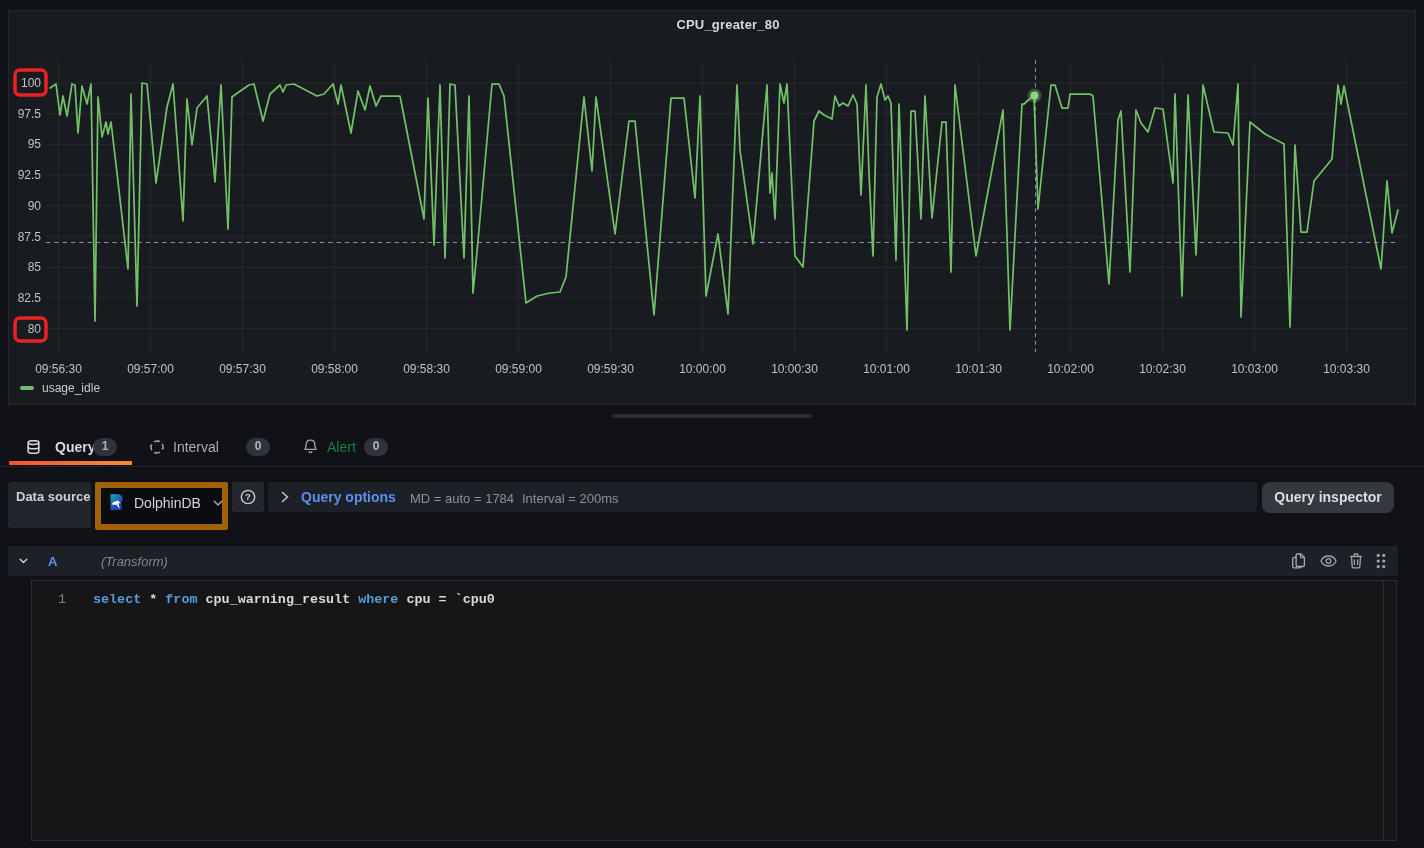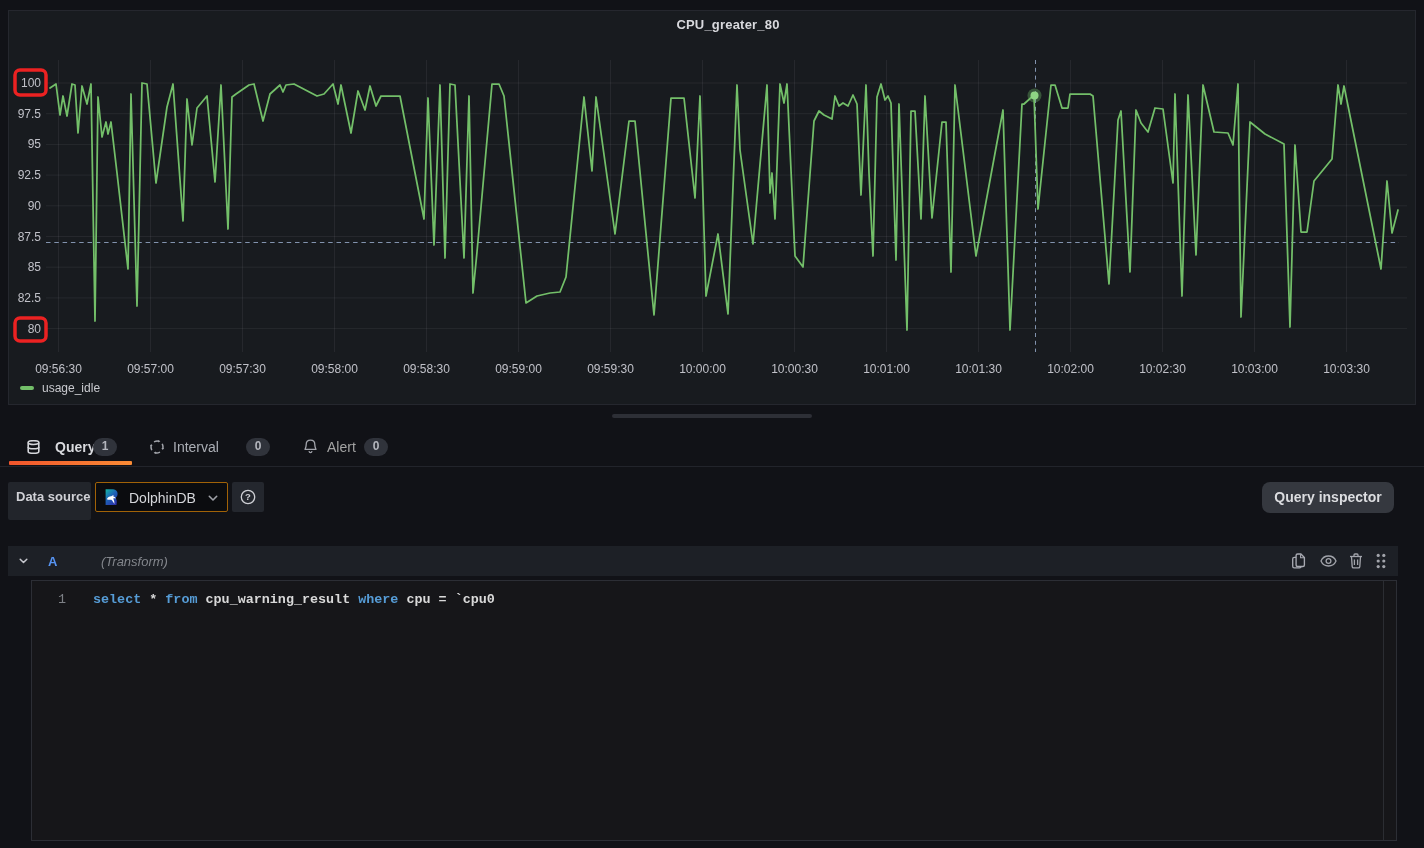--- a/index.html
+++ b/index.html
@@ -127,25 +127,25 @@
   </svg>
   <div class="abs" style="left:173px;top:439px;height:16px;line-height:16px;font-size:14px;color:#abaeb5;">Interval</div>
   <div class="abs" style="left:246px;top:438px;width:24px;height:18px;border-radius:9px;background:#30333b;color:#b4b6bd;font-size:12px;font-weight:700;text-align:center;line-height:16px;">0</div>
 
   <svg class="abs" style="left:304px;top:439px" width="13" height="15" viewBox="0 0 13 15">
     <g fill="none" stroke="#a2a4ab" stroke-width="1.3">
       <path d="M6.5 1.2 C3.9 1.2 2.2 3.1 2.2 5.6 C2.2 8.5 1.1 9.4 1.1 10.4 L11.9 10.4 C11.9 9.4 10.8 8.5 10.8 5.6 C10.8 3.1 9.1 1.2 6.5 1.2 Z"></path>
       <path d="M5 12.2 C5.2 13.1 5.8 13.6 6.5 13.6 C7.2 13.6 7.8 13.1 8 12.2"></path>
     </g>
   </svg>
-  <div class="abs" style="left:327px;top:439px;height:16px;line-height:16px;font-size:14px;color:#a3a3a3;">Alert</div>
+  <div class="abs" style="left:327px;top:439px;height:16px;line-height:16px;font-size:14px;color:#15803d;">Alert</div>
   <div class="abs" style="left:364px;top:438px;width:24px;height:18px;border-radius:9px;background:#30333b;color:#b4b6bd;font-size:12px;font-weight:700;text-align:center;line-height:16px;">0</div>
 
-  <div class="abs" style="left:8px;top:482px;width:83px;height:38px;background:#22252b;color:#d0d1d6;font-size:13px;font-weight:700;line-height:30px;padding-left:8px;border-radius:2px;">Data source</div>
-  <div class="abs" style="left:95px;top:482px;width:133px;height:30px;background:#0b0c0f;border:1px solid #a16207;border-radius:2px;padding-left:15px;">
+  <div class="abs" style="left:8px;top:482px;width:83px;height:46px;background:#22252b;color:#d0d1d6;font-size:13px;font-weight:700;line-height:30px;padding-left:8px;border-radius:2px;">Data source</div>
+  <div class="abs" style="left:95px;top:482px;width:133px;height:48px;background:#0b0c0f;border:6px solid #a16207;border-radius:2px;padding-left:15px;">
     <svg class="abs" style="left:9px;top:5px" width="13" height="18" viewBox="0 0 13 18">
       <defs>
           <linearGradient id="ddb" x1="0.1" y1="0" x2="0.8" y2="1">
         <stop offset="0" stop-color="#17b0a4"></stop>
             <stop offset="0.45" stop-color="#1c64b6"></stop>
             <stop offset="1" stop-color="#2b2fa8"></stop>
       </linearGradient>
         </defs>
       <path d="M0.6 1.2 H8.2 C11 1.2 12.6 3.4 12.6 5.8 C12.6 7.6 11.8 9 10.6 9.8 C11.6 11.5 12.3 14 11.4 17 H0.6 Z" fill="url(#ddb)"></path>
       <path d="M1.8 11.2 C2.6 9.3 4.5 8.2 6.3 8.3 C7.1 7.5 8.2 7.2 8.8 7.3 C8.5 7.6 8.3 8.1 8.3 8.5 C9.5 8.8 10.5 9.5 11 10.4 C10 10.1 9 10.1 8.2 10.4 C8.9 11.9 9.7 13.9 9.3 16 C8.5 14.3 7.5 12.7 6.3 11.7 C4.9 11.9 3.2 11.9 1.8 11.2 Z" fill="#fff"></path>
@@ -154,20 +154,28 @@
     <svg class="abs" style="left:112px;top:12px" width="10" height="7" viewBox="0 0 10 7">
         <path d="M1.3 1.3 L5 5 L8.7 1.3" fill="none" stroke="#9fa1a7" stroke-width="1.6" stroke-linecap="round" stroke-linejoin="round"></path>
       </svg>
   </div>
   <div class="abs" style="left:232px;top:482px;width:32px;height:30px;background:#24272e;border-radius:2px;">
     <svg class="abs" style="left:8px;top:7px" width="16" height="16" viewBox="0 0 16 16">
       <circle cx="8" cy="8" r="6.7" fill="none" stroke="#cfd0d5" stroke-width="1.3"></circle>
       <text x="8" y="11.4" font-size="9.5" font-weight="700" fill="#cfd0d5" text-anchor="middle" font-family="Liberation Sans, sans-serif">?</text>
     </svg>
   </div>
+  <div class="abs" style="left:268px;top:482px;width:989px;height:30px;background:#1d2026;border-radius:2px;">
+    <svg class="abs" style="left:13px;top:9px" width="8" height="12" viewBox="0 0 8 12">
+        <path d="M1.5 1.5 L6.5 6 L1.5 10.5" fill="none" stroke="#c2c3c9" stroke-width="1.6" stroke-linecap="round" stroke-linejoin="round"></path>
+      </svg>
+    <div class="abs" style="left:33px;top:7px;font-size:14px;font-weight:600;color:#5b8ff0;">Query options</div>
+    <div class="abs" style="left:142px;top:9px;font-size:13px;color:#8e9096;">MD = auto = 1784</div>
+    <div class="abs" style="left:254px;top:9px;font-size:13px;color:#8e9096;">Interval = 200ms</div>
+  </div>
   <div class="abs" style="left:1262px;top:482px;width:132px;height:31px;background:#35383f;border-radius:8px;text-align:center;line-height:31px;font-size:14px;font-weight:600;color:#dcdde0;">Query inspector</div>
 
   <div class="abs" style="left:8px;top:546px;width:1390px;height:30px;background:#1d2026;">
     <svg class="abs" style="left:11px;top:12px" width="9" height="6" viewBox="0 0 9 6">
         <path d="M1.2 1.2 L4.5 4.5 L7.8 1.2" fill="none" stroke="#c6c7cd" stroke-width="1.5" stroke-linecap="round" stroke-linejoin="round"></path>
       </svg>
     <div class="abs" style="left:40px;top:8px;font-size:13px;font-weight:700;color:#5794f2;">A</div>
     <div class="abs" style="left:93px;top:8px;font-size:13px;font-style:italic;color:#83868c;">(Transform)</div>
   </div>
 

